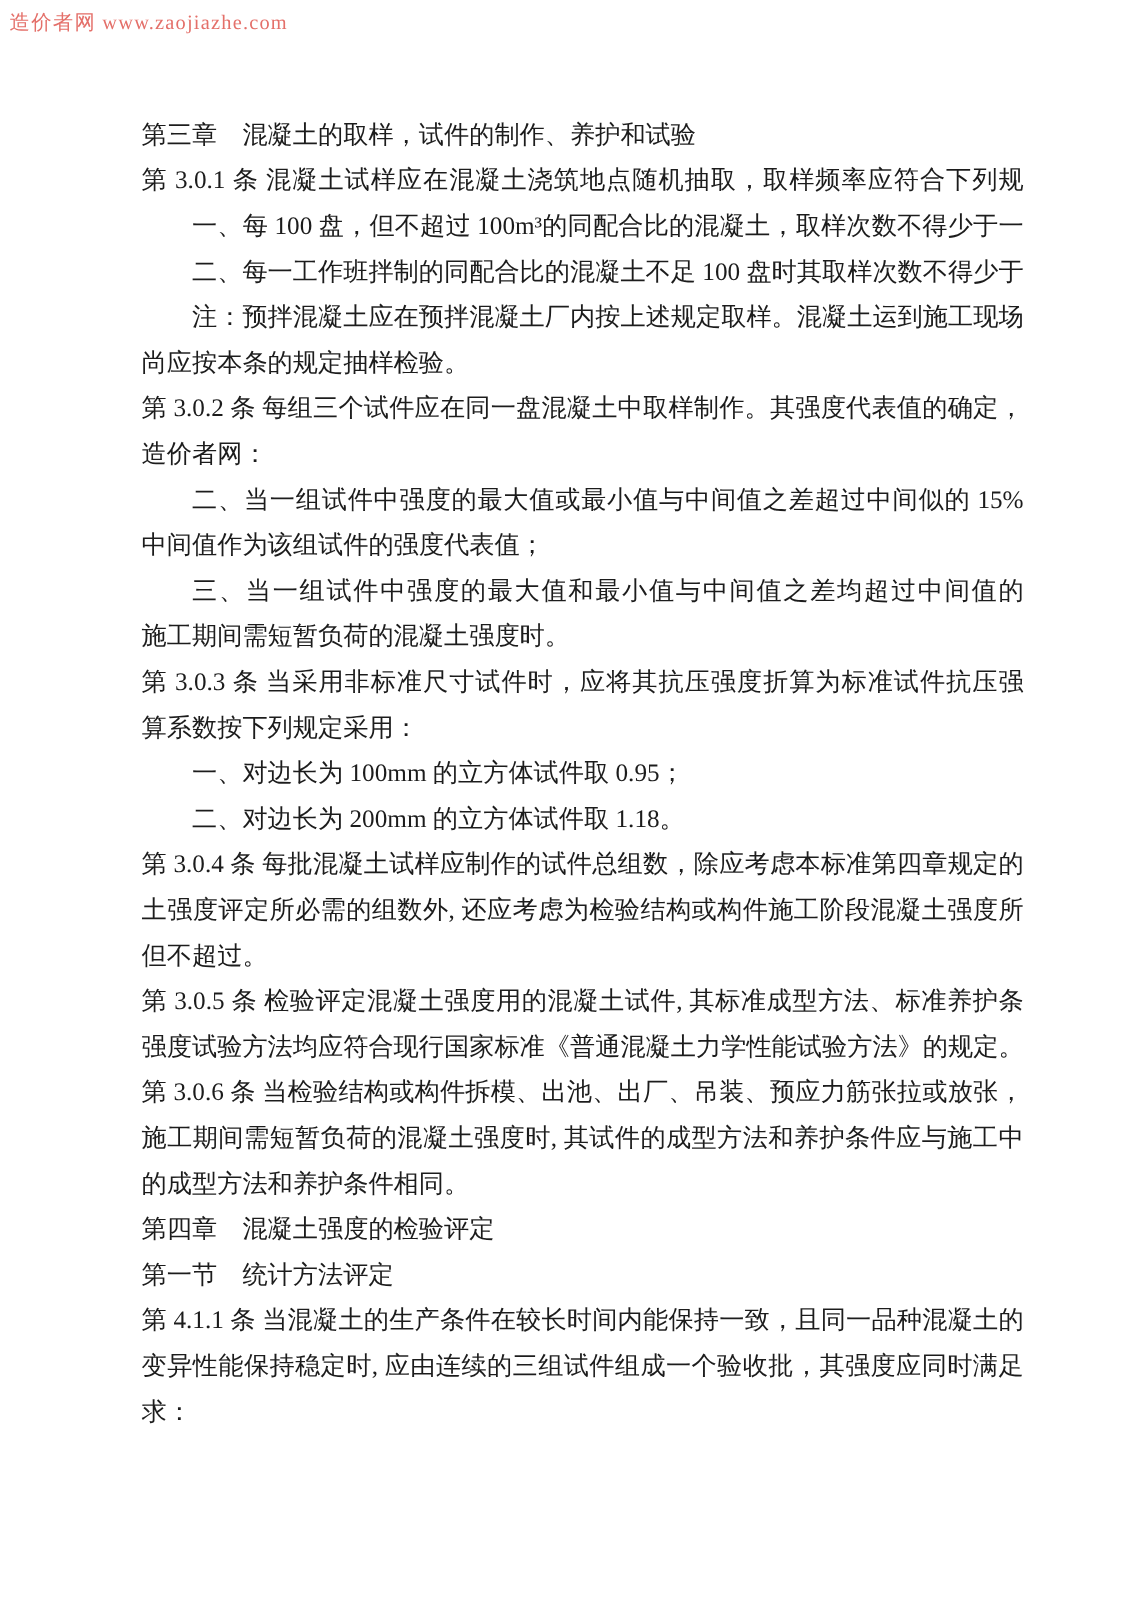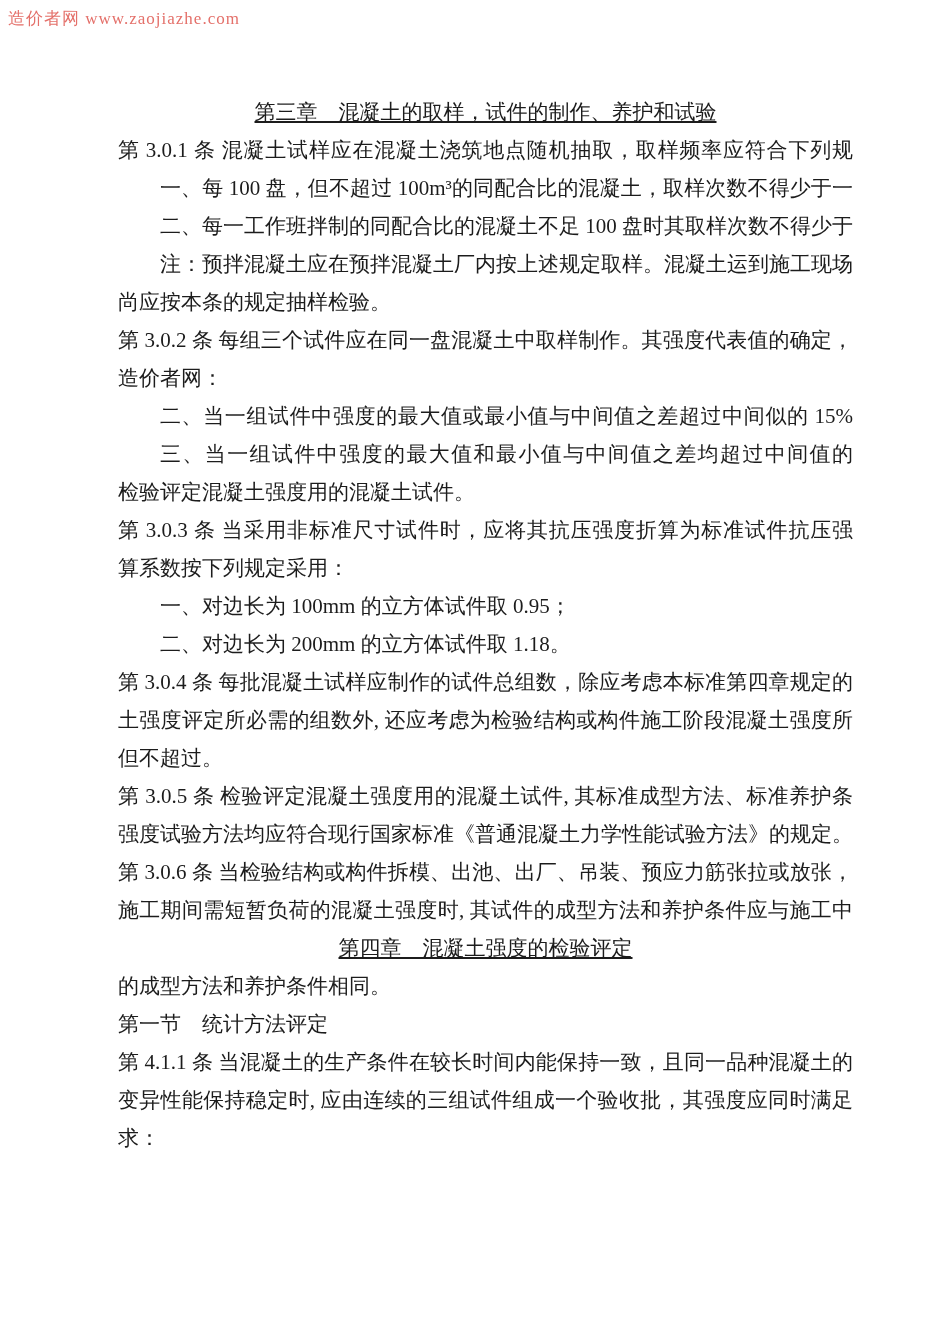--- a/index.html
+++ b/index.html
@@ -32,22 +32,21 @@
     width: 735px;
     font-size: 21px;
     line-height: 38px;
     color: #1c1c1c;
   }
   .line {
     height: 38px;
     overflow: hidden;
   }
   .center {
-    text-align: center;
-    text-decoration: underline;
+    text-align: left;
   }
   .indent {
     padding-left: 42px;
   }
   .fill {
     text-align: justify;
     text-align-last: justify;
   }
 </style>
 </head>
@@ -62,34 +61,35 @@
   <div class="content">
     <div class="line center">第三章　混凝土的取样，试件的制作、养护和试验</div>
     <div class="line fill">第 3.0.1 条  混凝土试样应在混凝土浇筑地点随机抽取，取样频率应符合下列规定：</div>
     <div class="line indent fill">一、每 100 盘，但不超过 100m³的同配合比的混凝土，取样次数不得少于一次；</div>
     <div class="line indent fill">二、每一工作班拌制的同配合比的混凝土不足 100 盘时其取样次数不得少于一次。</div>
     <div class="line indent fill">注：预拌混凝土应在预拌混凝土厂内按上述规定取样。混凝土运到施工现场后，</div>
     <div class="line">尚应按本条的规定抽样检验。</div>
     <div class="line fill">第 3.0.2 条  每组三个试件应在同一盘混凝土中取样制作。其强度代表值的确定，应符</div>
     <div class="line">造价者网：</div>
     <div class="line indent fill">二、当一组试件中强度的最大值或最小值与中间值之差超过中间似的 15%时，取</div>
+    <div class="line">中间值作为该组试件的强度代表值；</div>
     <div class="line indent fill">三、当一组试件中强度的最大值和最小值与中间值之差均超过中间值的 15%时，</div>
-    <div class="line">检验评定混凝土强度用的混凝土试件。</div>
+    <div class="line">施工期间需短暂负荷的混凝土强度时。</div>
     <div class="line fill">第 3.0.3 条  当采用非标准尺寸试件时，应将其抗压强度折算为标准试件抗压强度。折</div>
     <div class="line">算系数按下列规定采用：</div>
     <div class="line indent">一、对边长为 100mm 的立方体试件取 0.95；</div>
     <div class="line indent">二、对边长为 200mm 的立方体试件取 1.18。</div>
     <div class="line fill">第 3.0.4 条  每批混凝土试样应制作的试件总组数，除应考虑本标准第四章规定的混凝</div>
     <div class="line fill">土强度评定所必需的组数外, 还应考虑为检验结构或构件施工阶段混凝土强度所必需</div>
     <div class="line">但不超过。</div>
     <div class="line fill">第 3.0.5 条  检验评定混凝土强度用的混凝土试件, 其标准成型方法、标准养护条件及</div>
     <div class="line">强度试验方法均应符合现行国家标准《普通混凝土力学性能试验方法》的规定。</div>
     <div class="line fill">第 3.0.6 条  当检验结构或构件拆模、出池、出厂、吊装、预应力筋张拉或放张，以及</div>
     <div class="line fill">施工期间需短暂负荷的混凝土强度时, 其试件的成型方法和养护条件应与施工中采用</div>
+    <div class="line">的成型方法和养护条件相同。</div>
     <div class="line center">第四章　混凝土强度的检验评定</div>
-    <div class="line">的成型方法和养护条件相同。</div>
     <div class="line">第一节　统计方法评定</div>
     <div class="line fill">第 4.1.1 条  当混凝土的生产条件在较长时间内能保持一致，且同一品种混凝土的强度</div>
     <div class="line fill">变异性能保持稳定时, 应由连续的三组试件组成一个验收批，其强度应同时满足下列要</div>
     <div class="line">求：</div>
   </div>
 
 </div>
 
 </body></html>

